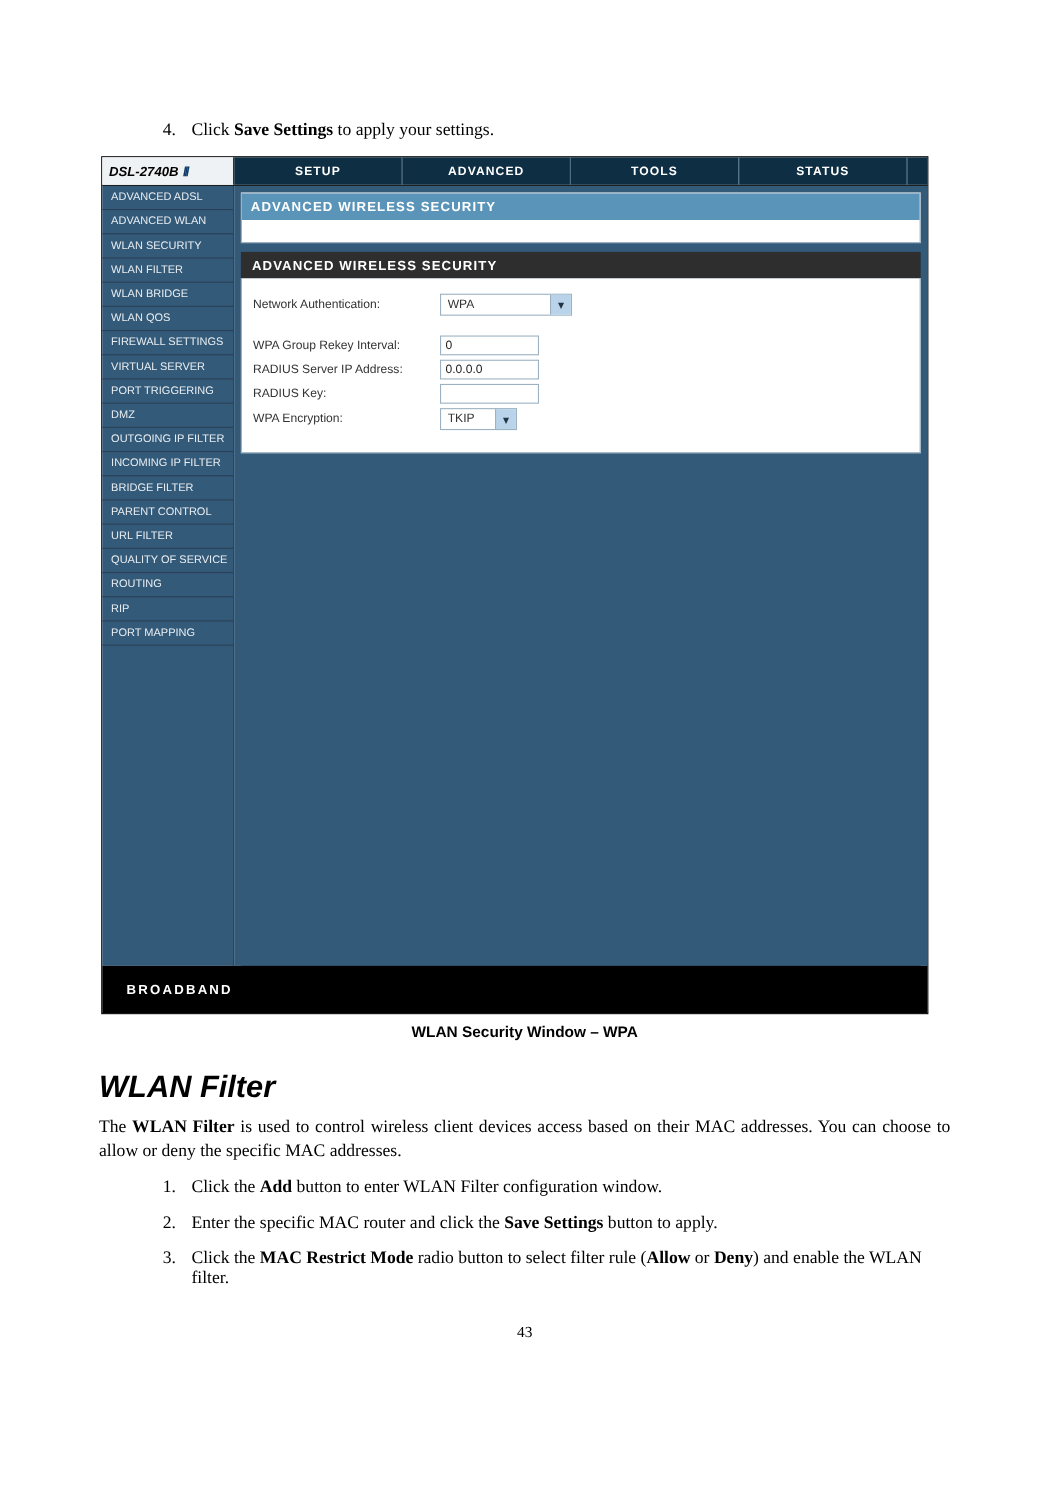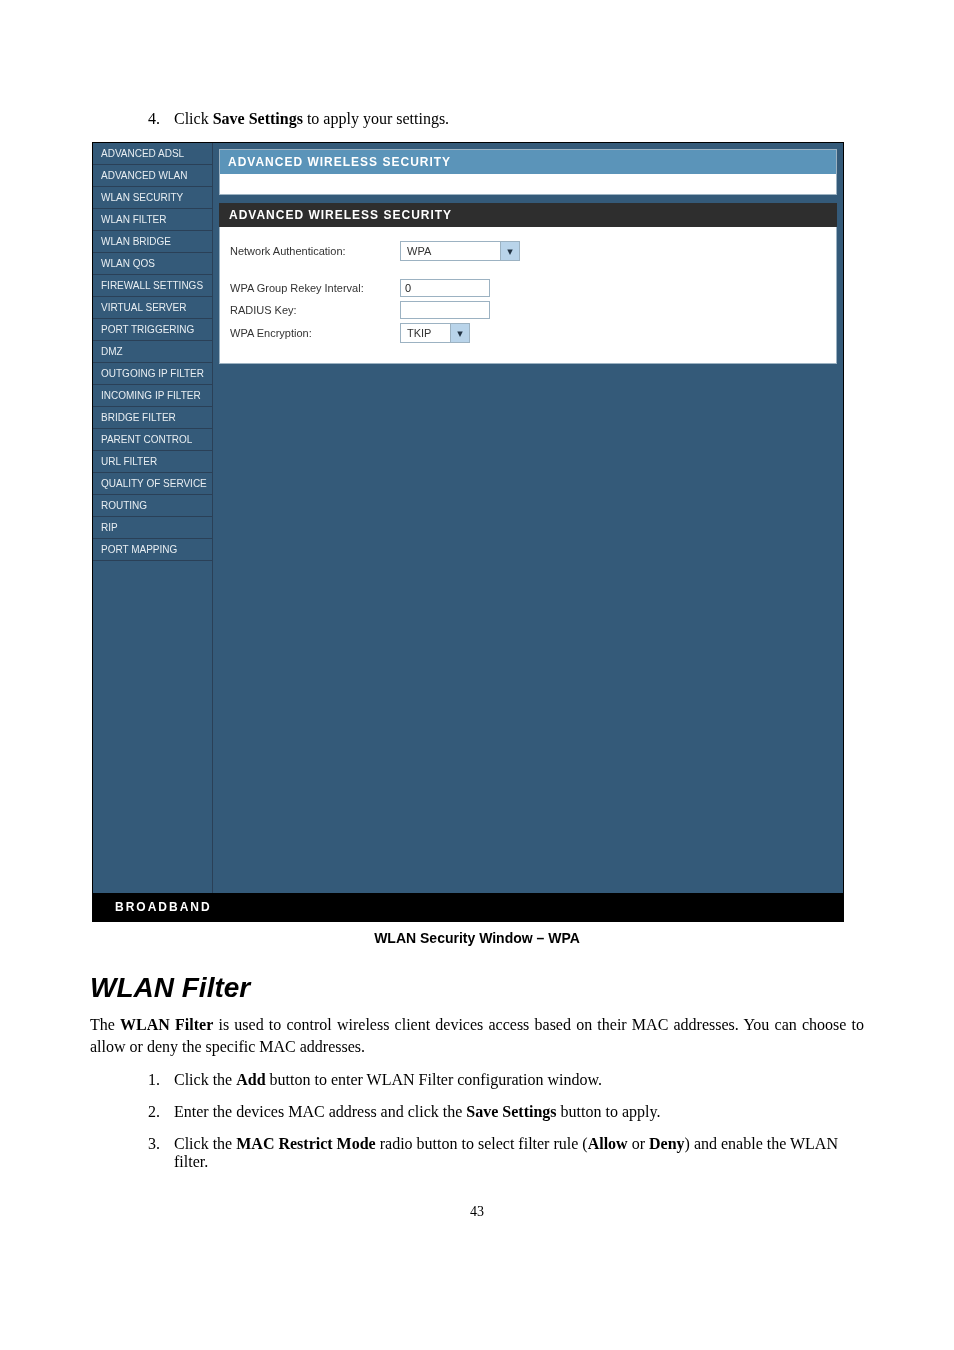--- a/index.html
+++ b/index.html
@@ -27,41 +27,52 @@
   .btn { display:inline-block; border:1px solid #7f9cb0; background:#eef3f6; padding:3px 10px; font-size:11px; color:#333; margin-right:6px; }
   .subhdr { background:#2e2e2e; color:#fff; font-weight:bold; letter-spacing:1px; padding:5px 10px; margin:8px 6px 0 6px; font-size:12px; }
   .form-area { background:#fff; margin:0 6px 6px 6px; border:1px solid #9cb2c2; border-top:none; padding:10px 18px 16px 10px; color:#333; font-size:11px; font-family:Verdana,Arial,sans-serif; }
   .frow { display:flex; align-items:center; margin:4px 0; }
   .flabel { width:170px; }
   .field { border:1px solid #9cb2c2; background:#fff; height:18px; padding:0 4px; font-size:11px; color:#222; display:flex; align-items:center; box-sizing:border-box; }
   .select { width:120px; display:flex; justify-content:space-between; align-items:center; border:1px solid #9cb2c2; height:20px; padding:0 0 0 6px; box-sizing:border-box; }
   .select .arrow { width:18px; height:100%; background:#b9d4ea; display:flex; align-items:center; justify-content:center; color:#234; border-left:1px solid #9cb2c2; }
   .select.small { width:70px; }
   .form-spacer { flex:1; background:#345a79; margin:0 6px 0 6px; }
-  .ss-footer { height:28px; background:#000; color:#fff; font-family:Arial,sans-serif; font-size:12px; letter-spacing:2px; font-weight:bold; display:flex; align-items:center; padding-left:22px; }
+  .ss-footer { height:43px; background:#000; color:#fff; font-family:Arial,sans-serif; font-size:12px; letter-spacing:2px; font-weight:bold; display:flex; align-items:center; padding-left:22px; }
   .caption { text-align:center; font-family:Arial,sans-serif; font-weight:bold; font-size:14px; margin:6px 0 26px 0; }
   h2.section { font-family:Arial,sans-serif; font-style:italic; font-weight:bold; font-size:28px; margin:6px 0 10px 0; }
   .para { font-size:16px; line-height:1.35; margin:0 0 14px 0; text-align:justify; }
   .fieldw { width:90px; }
   .pagenum { text-align:center; font-size:14px; position:absolute; bottom:130px; width:100%; left:0; }
 </style>
 </head>
 <body>
 
 <div class="page">
 
   <div class="step">
     <span class="num">4.</span>
     <span class="txt">
       <span>Click </span><span class="bold">Save Settings</span><span> to apply your settings.</span>
     </span>
   </div>
 
   <div class="screenshot">
     <div class="ss-row">
+      <div class="ss-header">
+        <div class="ss-logo">
+          <span>DSL-2740B</span>
+            <span class="bars">///</span>
+        </div>
+        <div class="tab">SETUP</div>
+        <div class="tab">ADVANCED</div>
+        <div class="tab">TOOLS</div>
+        <div class="tab">STATUS</div>
+        <div class="tab gap"></div>
+      </div>
       <div class="ss-body">
         <div class="ss-side" id="sidebar">
             <div class="sitem">ADVANCED ADSL</div>
             <div class="sitem">ADVANCED WLAN</div>
             <div class="sitem">WLAN SECURITY</div>
             <div class="sitem">WLAN FILTER</div>
             <div class="sitem">WLAN BRIDGE</div>
             <div class="sitem">WLAN QOS</div>
             <div class="sitem">FIREWALL SETTINGS</div>
             <div class="sitem">VIRTUAL SERVER</div>
@@ -91,20 +102,24 @@
                 <span>WPA</span>
                 <span class="arrow">▾</span>
               </div>
             </div>
             <div style="height:10px"></div>
             <div class="frow">
               <div class="flabel">WPA Group Rekey Interval:</div>
               <div class="field fieldw">0</div>
             </div>
             <div class="frow">
+              <div class="flabel">RADIUS Server IP Address:</div>
+              <div class="field fieldw">0.0.0.0</div>
+            </div>
+            <div class="frow">
               <div class="flabel">RADIUS Key:</div>
               <div class="field fieldw"></div>
             </div>
             <div class="frow">
               <div class="flabel">WPA Encryption:</div>
               <div class="select small">
                 <span>TKIP</span>
                 <span class="arrow">▾</span>
               </div>
             </div>
@@ -123,21 +138,21 @@
   <p class="para">
     <span>The </span><span class="bold">WLAN Filter</span><span> is used to control wireless client devices access based on their MAC addresses.  You can choose to allow or deny the specific MAC addresses.</span>
   </p>
 
   <div class="step">
     <span class="num">1.</span>
     <span class="txt"><span>Click the </span><span class="bold">Add</span><span> button to enter WLAN Filter configuration window.</span></span>
   </div>
   <div class="step">
     <span class="num">2.</span>
-    <span class="txt"><span>Enter the devices MAC address and click the </span><span class="bold">Save Settings</span><span> button to apply.</span></span>
+    <span class="txt"><span>Enter the specific MAC router and click the </span><span class="bold">Save Settings</span><span> button to apply.</span></span>
   </div>
   <div class="step">
     <span class="num">3.</span>
     <span class="txt"><span>Click the </span><span class="bold">MAC Restrict Mode</span><span> radio button to select filter rule (</span><span class="bold">Allow</span><span> or </span><span class="bold">Deny</span><span>) and enable the WLAN filter.</span></span>
   </div>
 
   <div class="pagenum">43</div>
 </div>
 
 </body></html>

